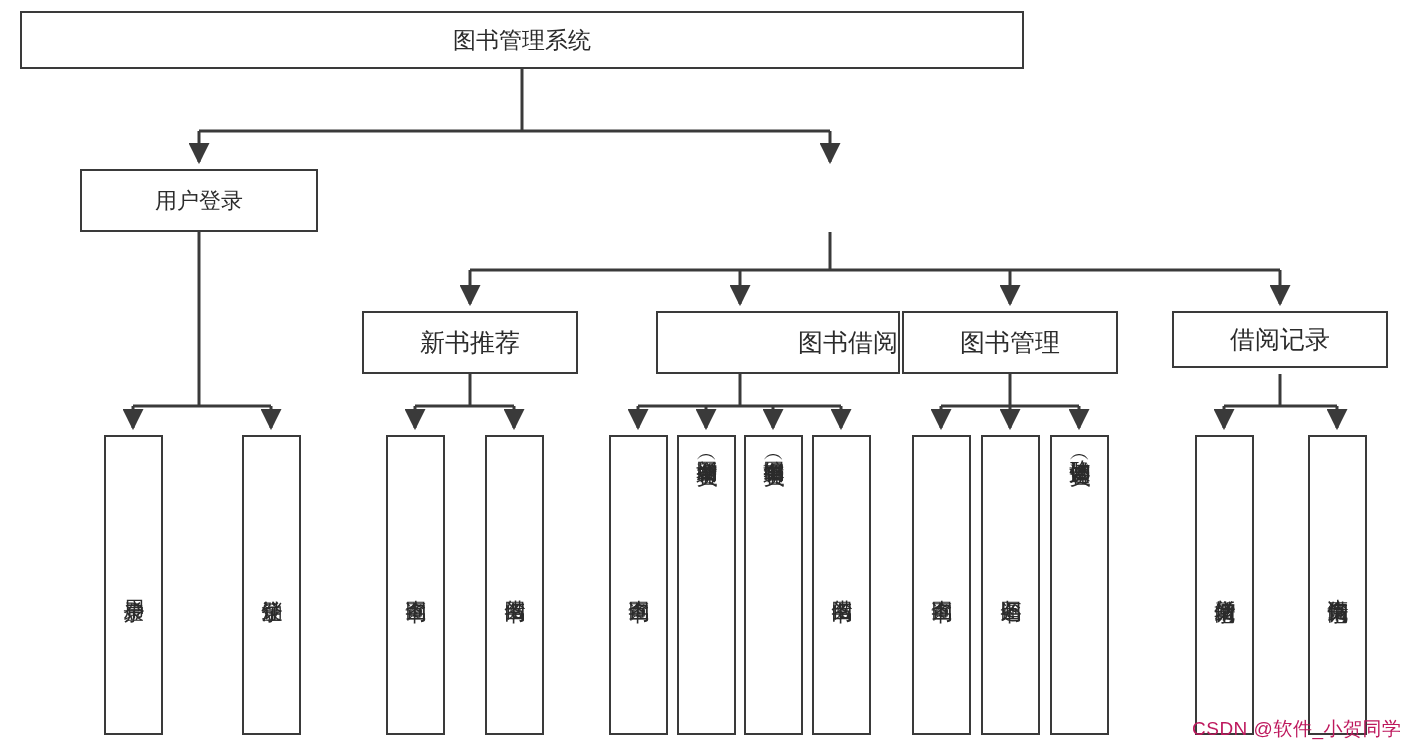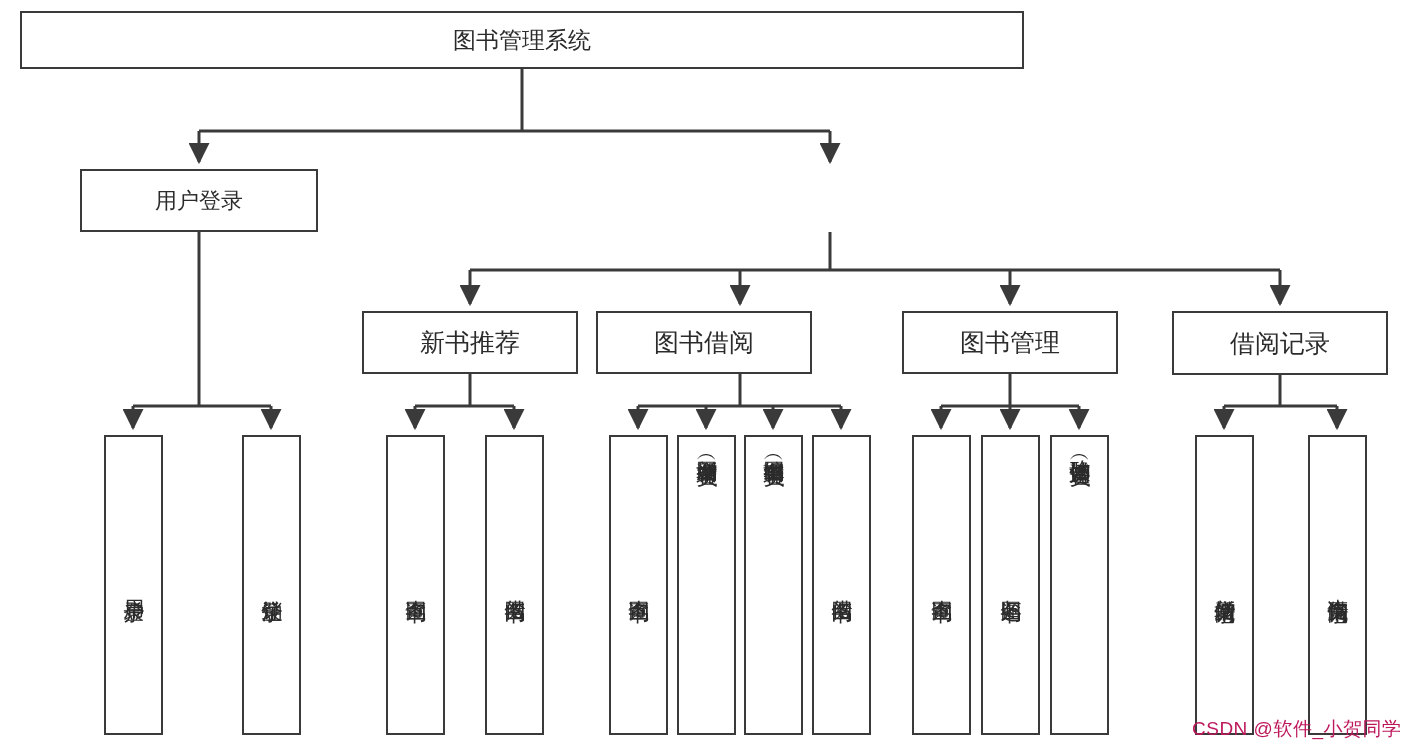--- a/index.html
+++ b/index.html
@@ -134,29 +134,29 @@
 
   <div class="node level2" style="left:80px; top:169px; width:238px; height:63px;">
     <span>用户登录</span>
   </div>
 
 
   <div class="node level3" style="left:362px; top:311px; width:216px; height:63px;">
     <span>新书推荐</span>
   </div>
 
-  <div class="node level3" style="left:596px; top:311px; width:216px; height:63px;">
+  <div class="node level3" style="left:656px; top:311px; width:244px; height:63px;justify-content:flex-end;">
     <span>图书借阅</span>
   </div>
 
   <div class="node level3" style="left:902px; top:311px; width:216px; height:63px;">
     <span>图书管理</span>
   </div>
 
-  <div class="node level3" style="left:1172px; top:311px; width:216px; height:64px;">
+  <div class="node level3" style="left:1172px; top:311px; width:216px; height:57px;">
     <span>借阅记录</span>
   </div>
 
   <div class="node leaf" style="left:104px; top:435px; width:59px; height:300px;">
     <span class="vlabel">用户登录</span>
   </div>
 
   <div class="node leaf" style="left:242px; top:435px; width:59px; height:300px;">
     <span class="vlabel">注销登录</span>
   </div>

